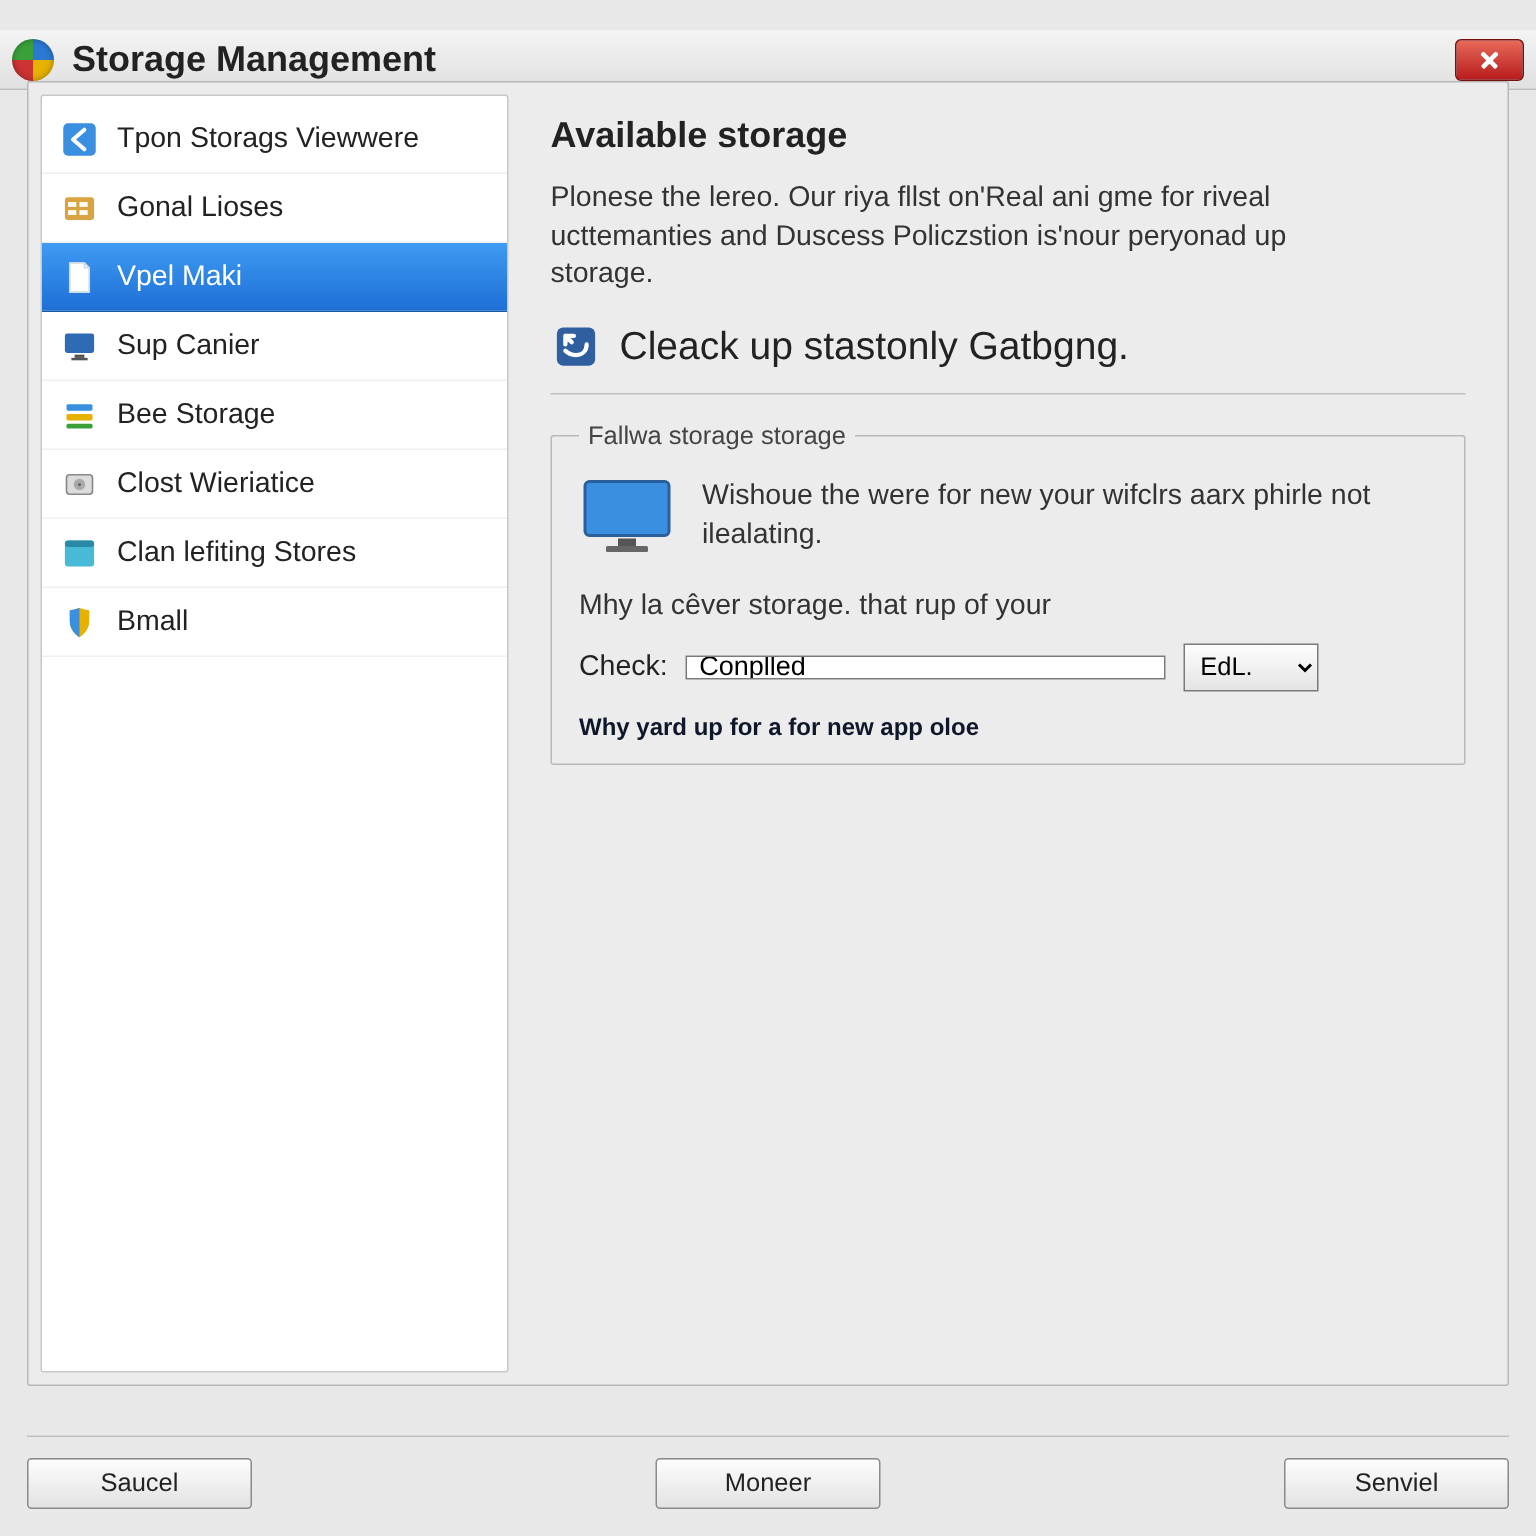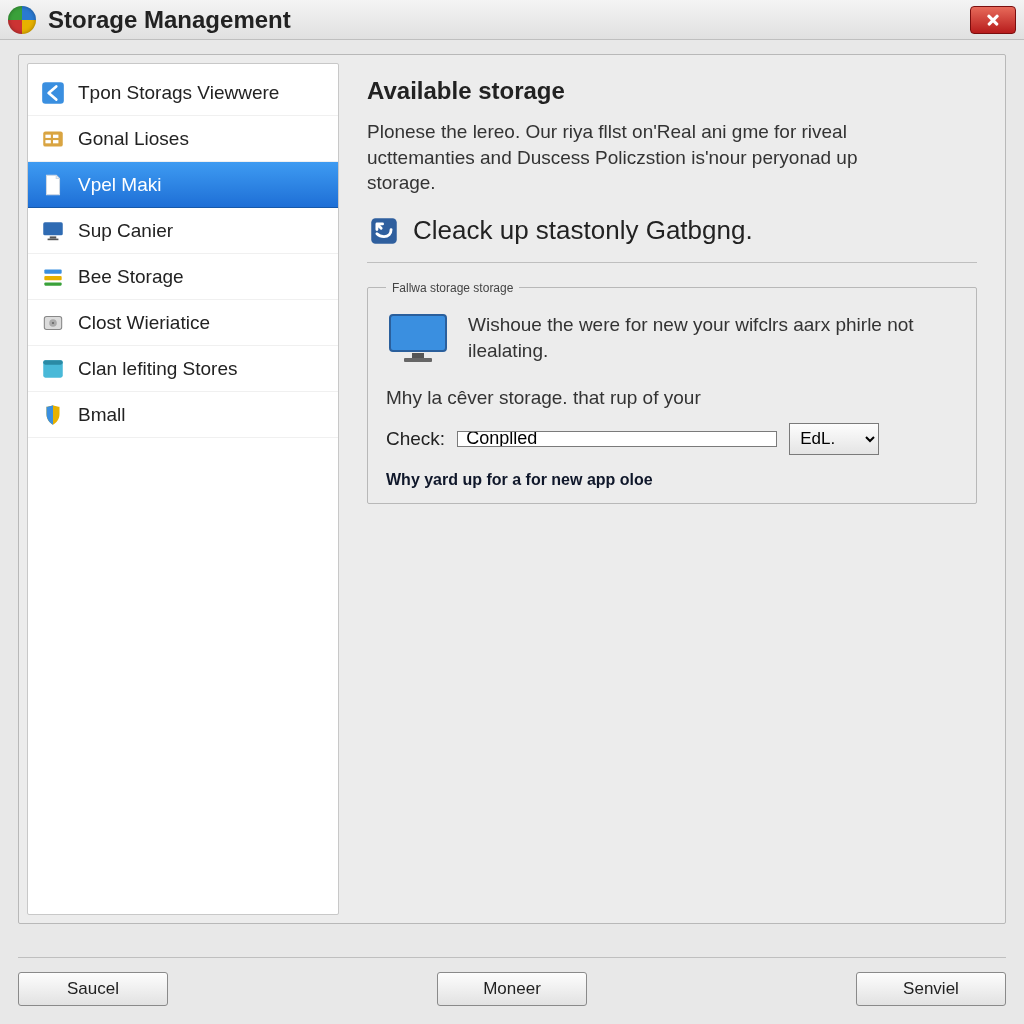--- a/index.html
+++ b/index.html
@@ -5,20 +5,21 @@
   * { box-sizing: border-box; margin: 0; padding: 0; }
   html, body { width: 1024px; height: 1024px; font-family: "Segoe UI", Tahoma, sans-serif; background: #d9d9d9; overflow: hidden; }
   .window {
     position: absolute; left: 0; top: 0; width: 1024px; height: 1024px;
     background: #e8e8e8;
   }
   .titlebar {
     height: 40px; display: flex; align-items: center; padding: 0 8px;
     background: linear-gradient(#f4f4f4, #e0e0e0);
     border-bottom: 1px solid #bfbfbf;
+    margin-top: 20px;
   }
   .titlebar .app-icon {
     width: 28px; height: 28px; margin-right: 12px; border-radius: 50%;
     background: conic-gradient(#2a7ad2 0 90deg, #e7b100 90deg 180deg, #c33 180deg 270deg, #3aa13a 270deg 360deg);
     box-shadow: inset 0 0 4px rgba(0,0,0,0.35);
   }
   .titlebar h1 { font-size: 24px; font-weight: 700; color: #222; flex: 1; }
   .close-btn {
     width: 46px; height: 28px; border-radius: 4px;
     background: linear-gradient(#e76a5a, #b71c1c); border: 1px solid #7a0e0e;
@@ -56,21 +57,21 @@
   .desc { font-size: 19px; line-height: 1.35; color: #333; max-width: 560px; }
   .cleanup-row { display: flex; align-items: center; margin: 18px 0 14px 0; }
   .cleanup-row .ico { width: 34px; height: 34px; margin-right: 12px; }
   .cleanup-row span { font-size: 26px; }
   hr.sep { border: none; border-top: 1px solid #bfbfbf; margin: 10px 0 18px 0; }
 
   fieldset.group {
     border: 1px solid #b8b8b8; border-radius: 2px; padding: 16px 18px 14px 18px;
     position: relative;
   }
-  fieldset.group legend { padding: 0 6px; font-size: 12px; color: #444; }
+  fieldset.group legend { padding: 0 6px; font-size: 17px; color: #444; }
   .monitor-row { display: flex; align-items: center; }
   .monitor-row .mon-ico { width: 64px; height: 54px; margin-right: 18px; flex: 0 0 64px; }
   .monitor-row p { font-size: 19px; line-height: 1.35; color: #333; }
   .subtext { font-size: 19px; color: #333; margin: 22px 0 14px 0; }
   .check-row { display: flex; align-items: center; gap: 12px; }
   .check-row label { font-size: 19px; }
   .check-row input[type="text"] {
     flex: 0 0 320px; height: 16px; font-size: 18px; padding: 2px 8px;
     border: 1px solid #7a7a7a; background: #fff;
   }

